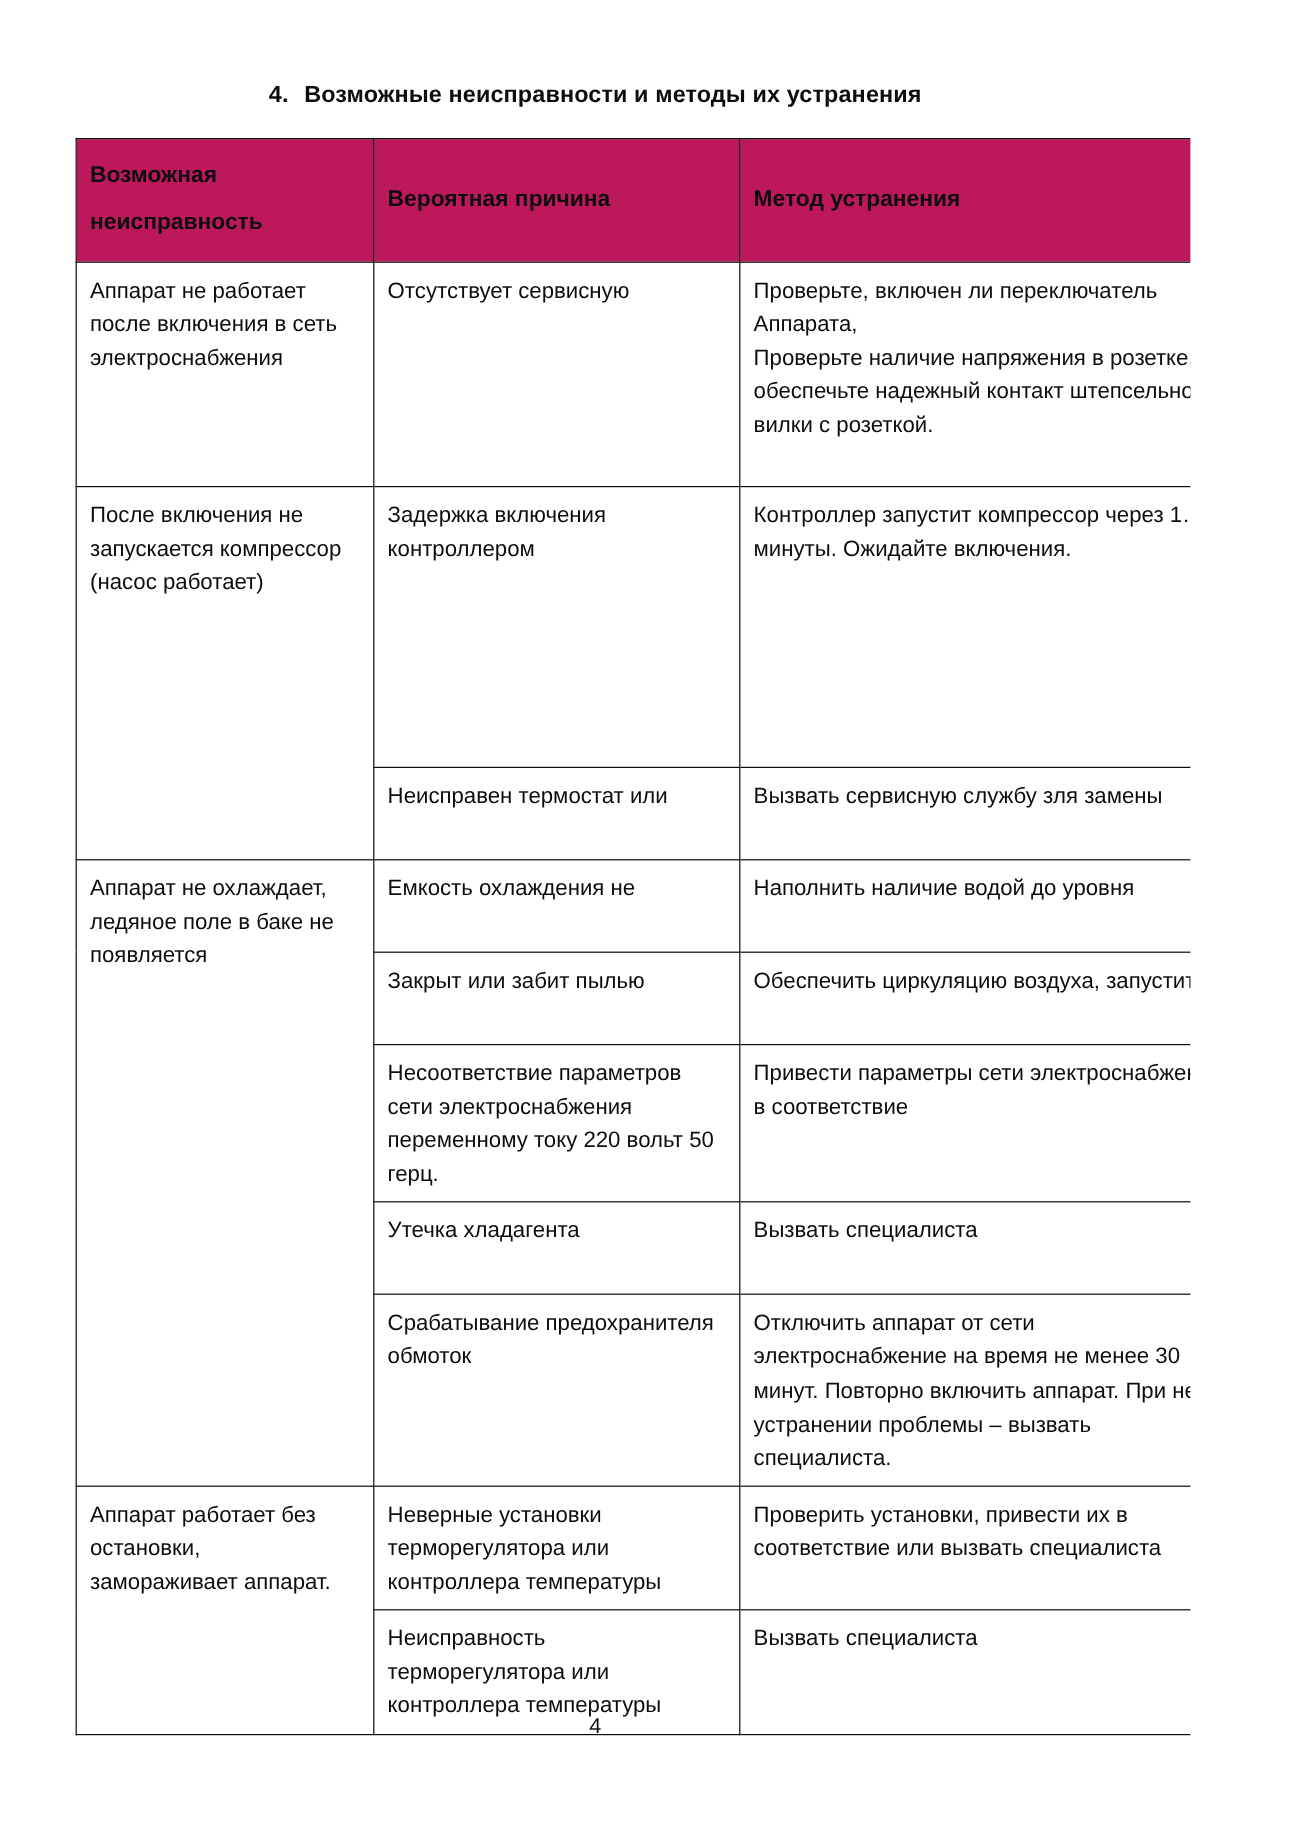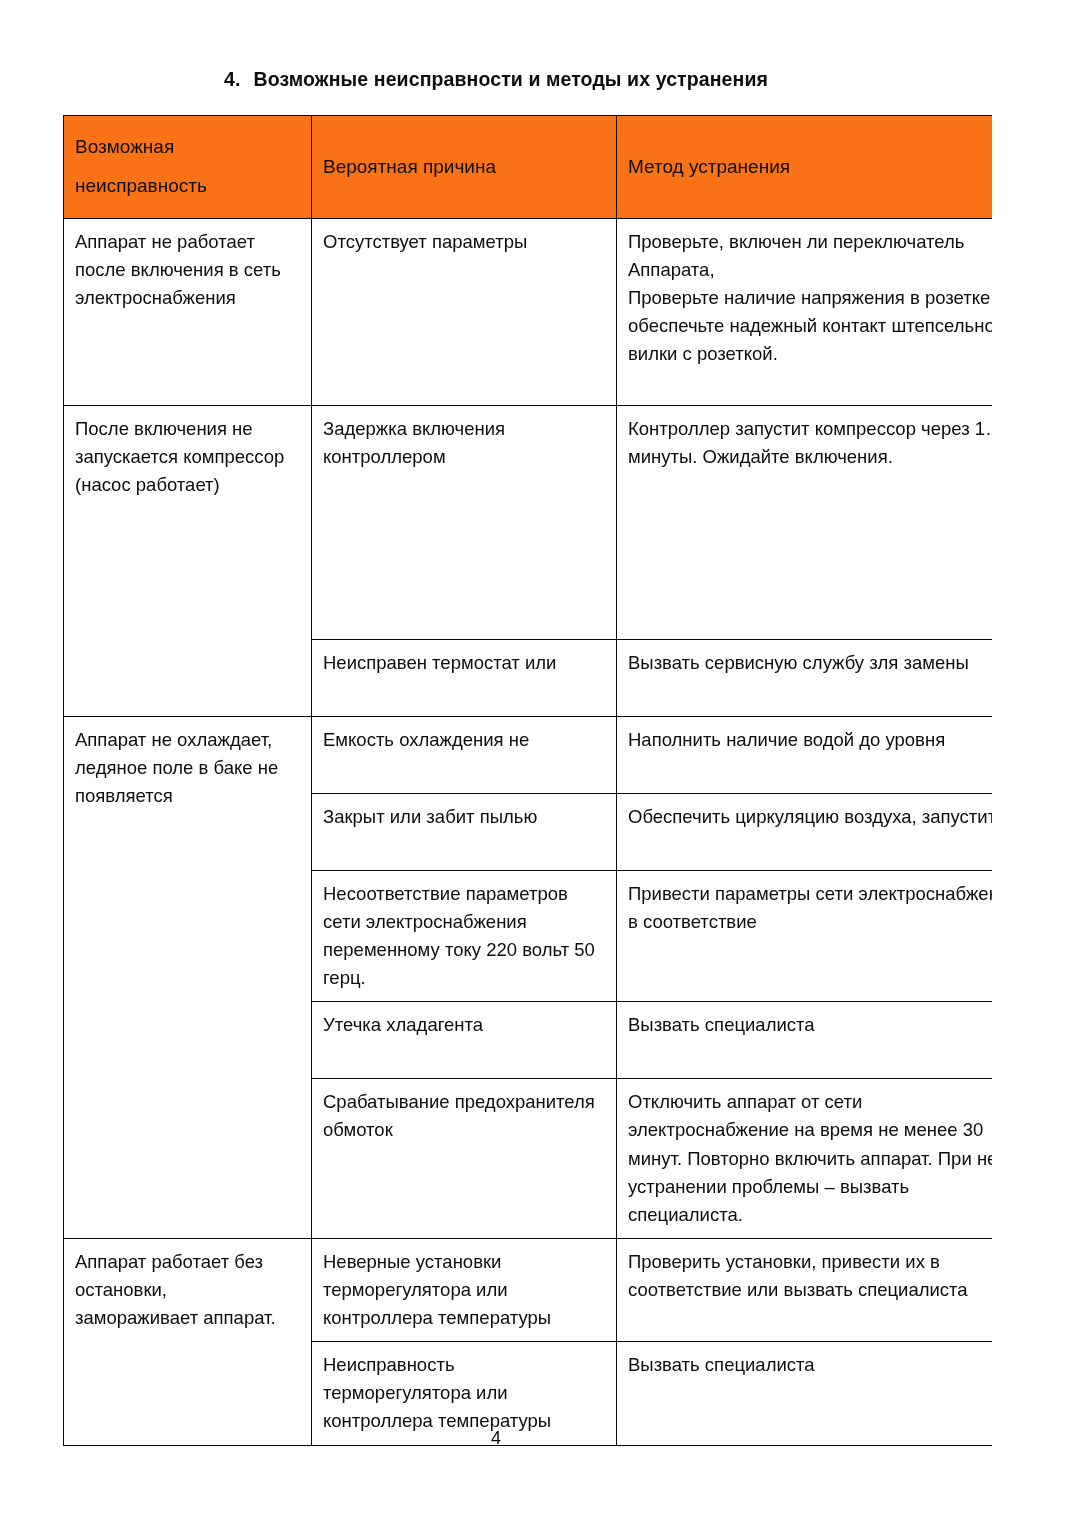--- a/index.html
+++ b/index.html
@@ -69,22 +69,22 @@
     vertical-align: top;
     padding: 9px 9px 9px 11px;
     text-align: left;
     font-weight: normal;
     word-wrap: break-word;
     overflow-wrap: break-word;
   }
 
   
   table.faults thead th {
-    background: #f97316;
-    font-weight: normal;
+    background: #be185d;
+    font-weight: bold;
     font-size: 19px;
     padding-top: 12px;
     padding-bottom: 12px;
     vertical-align: top;
   }
   table.faults thead th.hdr-a   { line-height: 2.05; }
   table.faults thead th.hdr-mid { vertical-align: middle; padding-top: 0; padding-bottom: 0; height: 66px; margin-top: 32px; }
 
   
   .row-heavy-top > td,
@@ -138,21 +138,21 @@
       </thead>
 
       <tbody>
 
         <tr class="row-heavy-top">
           <td class="cell-tall-a cell-vmid">
             <div>Аппарат не работает</div>
             <div>после включения в сеть</div>
             <div>электроснабжения</div>
           </td>
-          <td class="cell-vmid">Отсутствует параметры</td>
+          <td class="cell-vmid">Отсутствует сервисную</td>
           <td>
             <p class="p">Проверьте, включен ли переключатель Аппарата,</p>
             <p class="p">Проверьте наличие напряжения в розетке, обеспечьте надежный контакт штепсельной вилки с розеткой.</p>
           </td>
         </tr>
 
         <tr class="row-heavy-top">
           <td rowspan="2">
             <div>После включения не</div>
             <div>запускается компрессор</div>

